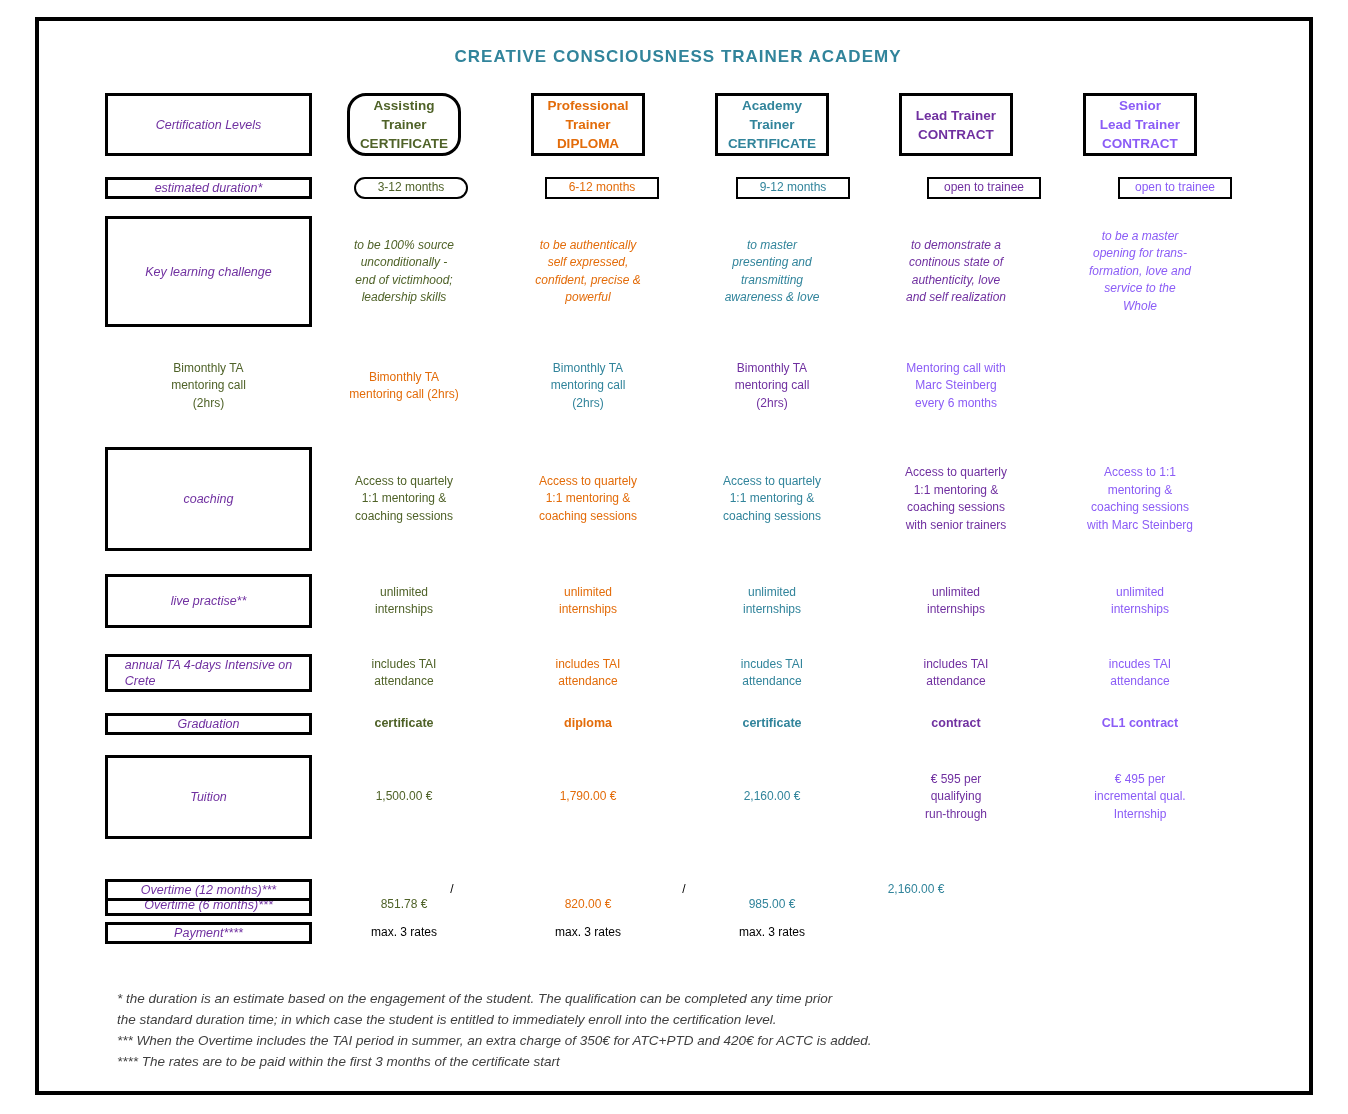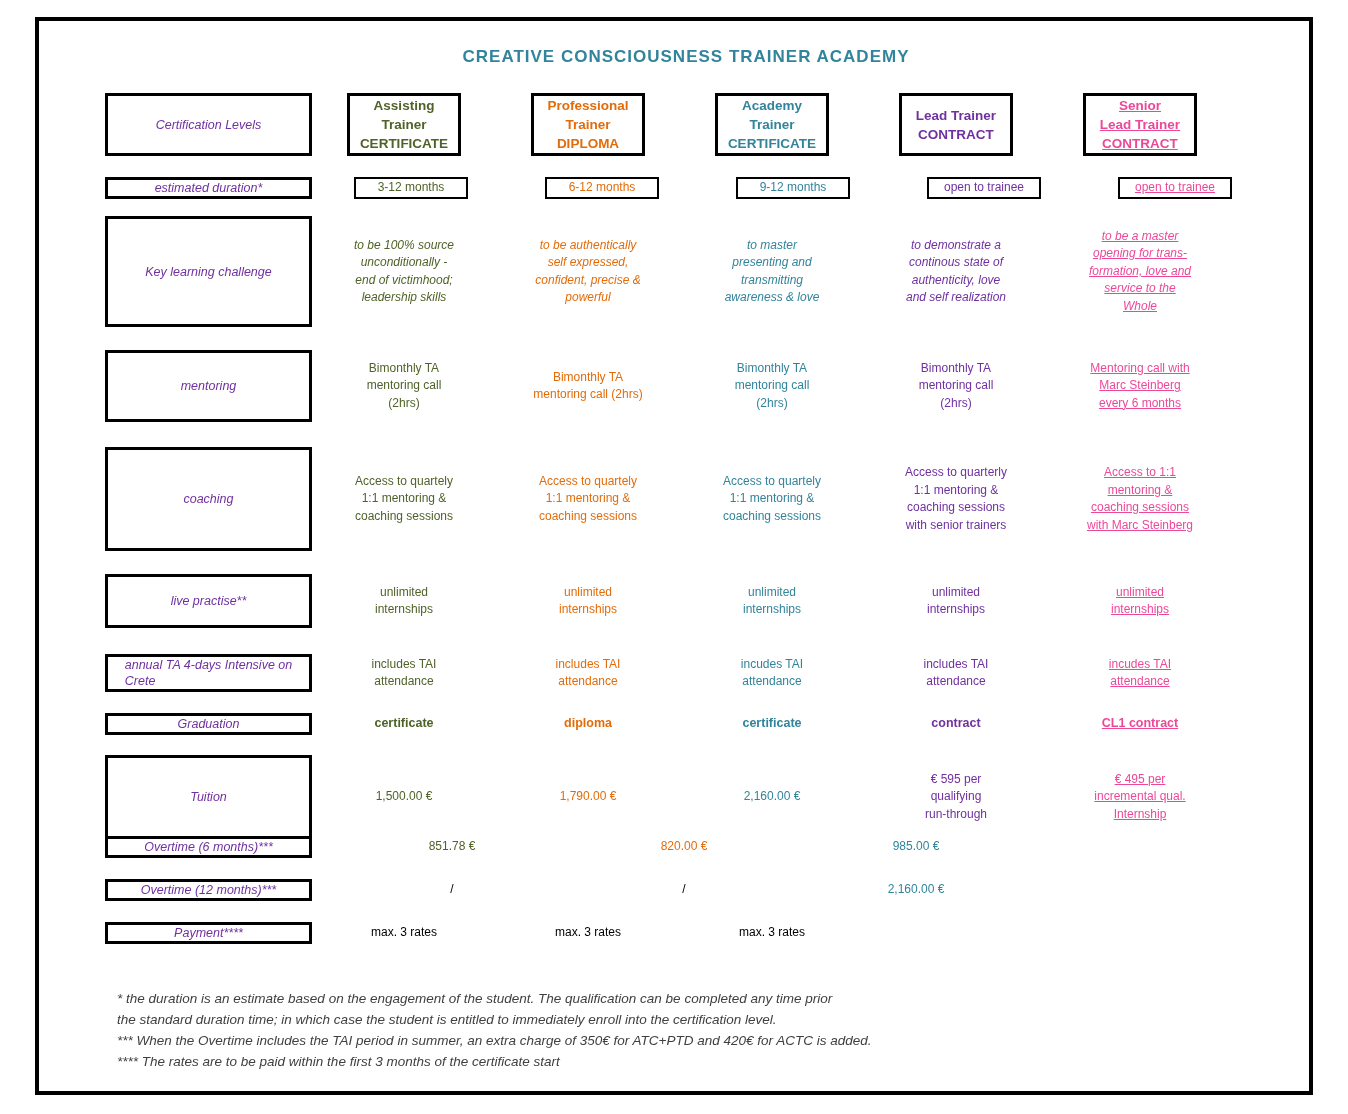--- a/index.html
+++ b/index.html
@@ -8,40 +8,40 @@
     width: 1348px; height: 1114px; position: relative;
     font-family: "Liberation Sans", sans-serif;
     color: #000;
   }
   .page {
     position: absolute; left: 35px; top: 17px;
     width: 1278px; height: 1078px;
     border: 4px solid #000; background: #fff;
   }
   .title {
-    position: absolute; top: 26px; left: 12px; width: 100%;
+    position: absolute; top: 26px; left: 4px; width: 100%;
     text-align: center; font-size: 17px; font-weight: bold;
     letter-spacing: 1px; color: #31849B;
   }
   .table { position: absolute; left: 66px; top: 0; width: 1127px; }
   .row {
     position: absolute; left: 0; width: 1127px;
     display: grid;
     grid-template-columns: 207px 184px 184px 184px 184px 184px;
   }
   .r0  { top: 72px;  height: 63px; }
   .r1  { top: 156px; height: 22px; gap: 7px; }
   .r2  { top: 195px; height: 111px; }
   .r3  { top: 329px; height: 72px; }
   .r4  { top: 426px; height: 104px; }
   .r5  { top: 553px; height: 54px; }
   .r6  { top: 633px; height: 37px; }
   .r7  { top: 692px; height: 21px; }
   .r8  { top: 734px; height: 84px; }
-  .r9  { top: 815px; height: 21px; gap: 48px; }
+  .r9  { top: 873px; height: 21px; }
   .r10 { top: 858px; height: 22px; gap: 48px; }
   .r11 { top: 901px; height: 21px; }
   .lbl {
     border: 3px solid #000; height: 100%;
     display: flex; align-items: center; justify-content: center;
     text-align: left; white-space: pre-line;
     font-style: italic; font-size: 12.5px; line-height: 16px;
     color: #7030A0; background: #fff;
   }
   .cell {
@@ -53,25 +53,25 @@
     width: 114px; height: 100%; border: 3px solid #000;
     display: flex; align-items: center; justify-content: center;
     text-align: center; white-space: pre-line;
     font-weight: bold; font-size: 13.5px; line-height: 19px; background: #fff;
   }
   .dbox {
     width: 114px; height: 100%; border: 2px solid #000;
     display: flex; align-items: center; justify-content: center;
     font-size: 12px; background: #fff;
   }
-  .c1 { color: #4F6228; }
+  .c1 { color: #4F6228; border-radius: 19px; }
   .c2 { color: #E36C0A; }
   .c3 { color: #31849B; }
   .c4 { color: #7030A0; }
-  .c5 { color: #ec4899; text-decoration: underline; }
+  .c5 { color: #8b5cf6; }
   .ital  { font-style: italic; }
   .bold  { font-weight: bold; font-size: 12.5px; }
   .black { color: #000; }
   .footnotes {
     position: absolute; left: 78px; top: 967px; width: 1150px;
     font-style: italic; font-size: 13.5px; line-height: 21px; color: #404040;
   }
   .fn { white-space: nowrap; }
 </style>
 </head>
@@ -129,21 +129,20 @@
 authenticity, love
 and self realization</div>
       <div class="cell ital c5">to be a master
 opening for trans-
 formation, love and
 service to the
 Whole</div>
     </div>
 
     <div class="row r3">
-      <div class="lbl">mentoring</div>
       <div class="cell c1">Bimonthly TA
 mentoring call
 (2hrs)</div>
       <div class="cell c2">Bimonthly TA
 mentoring call (2hrs)</div>
       <div class="cell c3">Bimonthly TA
 mentoring call
 (2hrs)</div>
       <div class="cell c4">Bimonthly TA
 mentoring call

